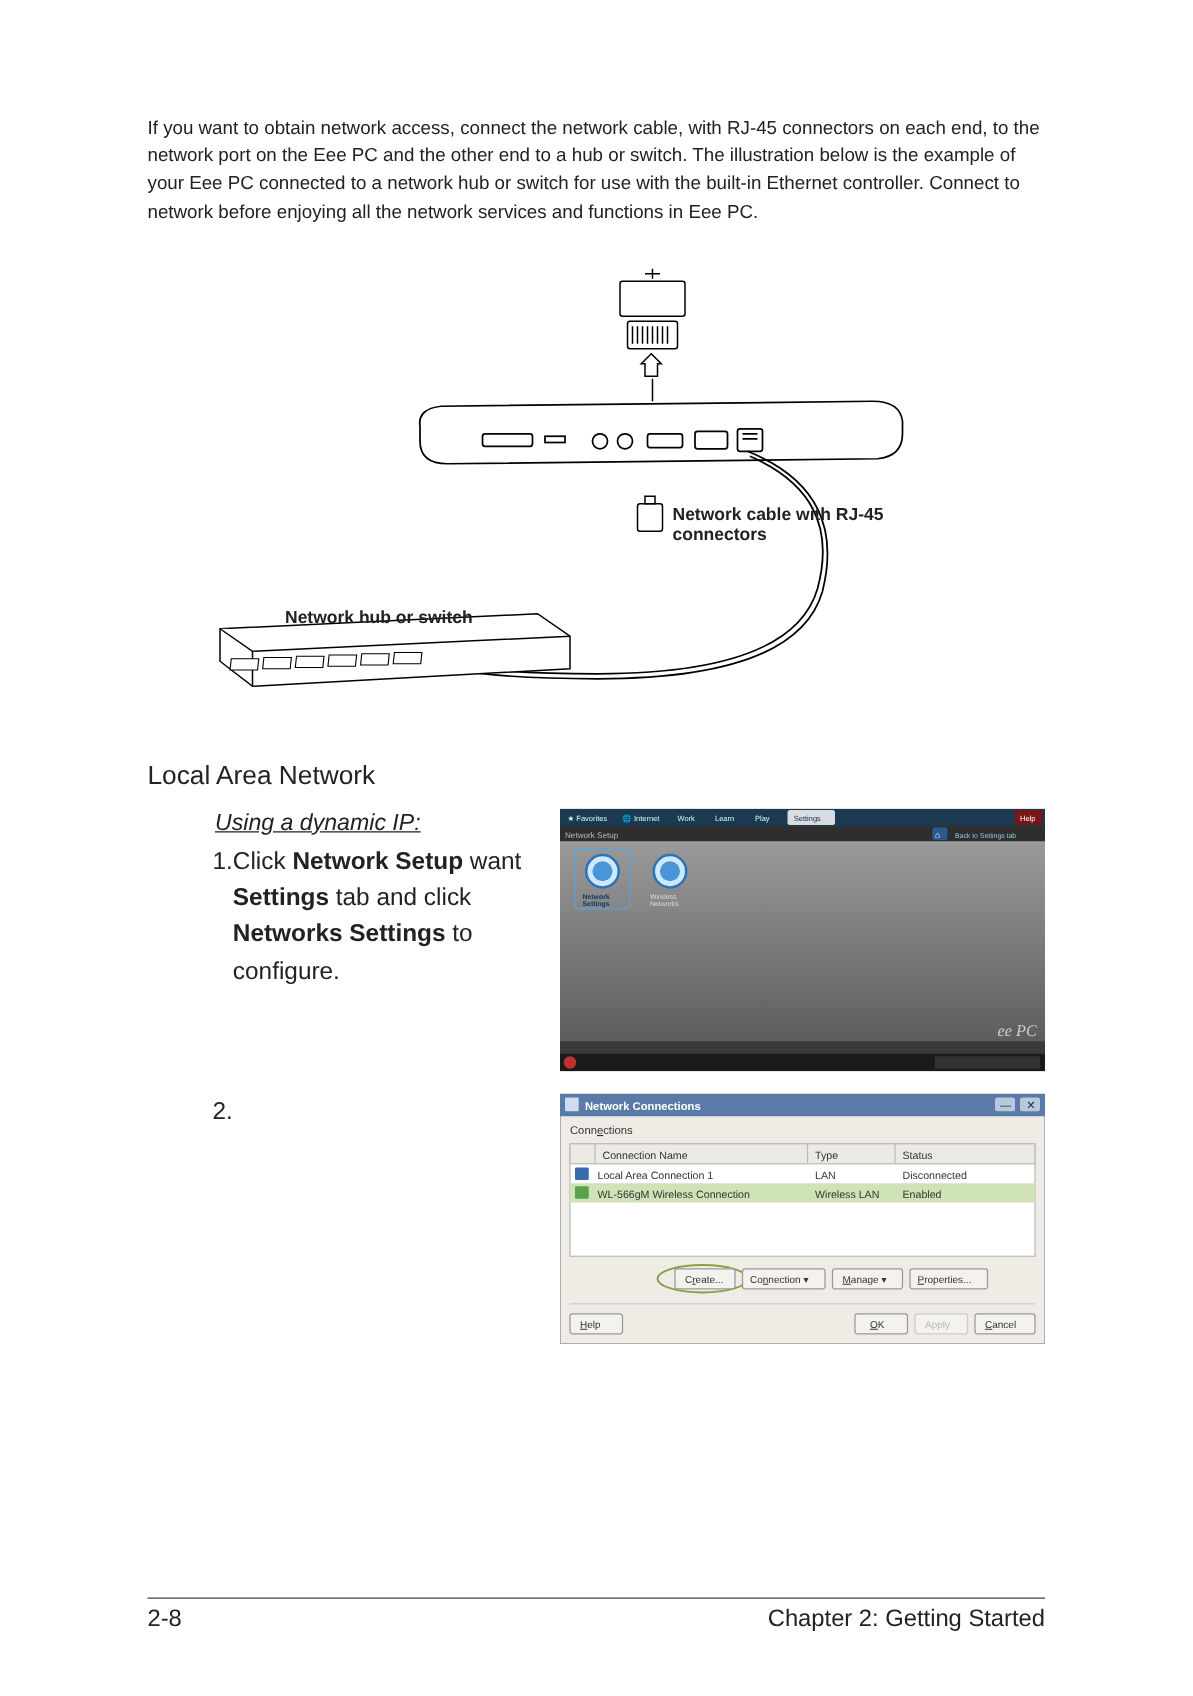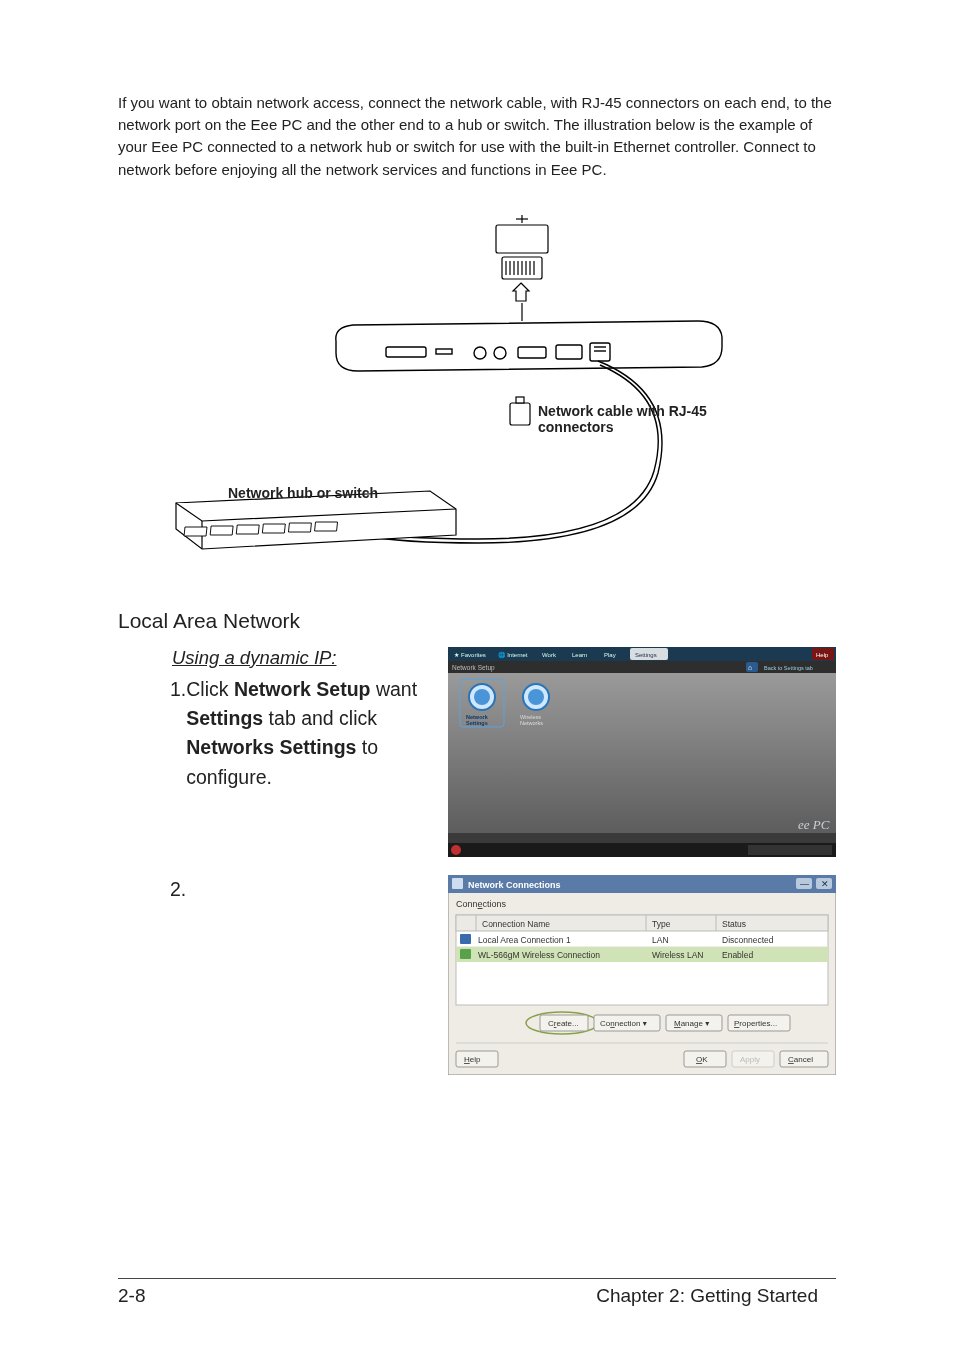--- a/index.html
+++ b/index.html
@@ -71,21 +71,21 @@
     }
     .shot svg { display: block; width: 100%; }
     .footer-rule {
       position: absolute;
       left: 118px; right: 118px;
       bottom: 78px;
       border-top: 1px solid #444;
     }
     .footer {
       position: absolute;
-      left: 118px; right: 136px;
+      left: 118px; right: 118px;
       bottom: 50px;
       display: flex;
       justify-content: space-between;
       font-size: 19px;
     }
   </style>
 </head>
 <body>
 
 <div class="page">

